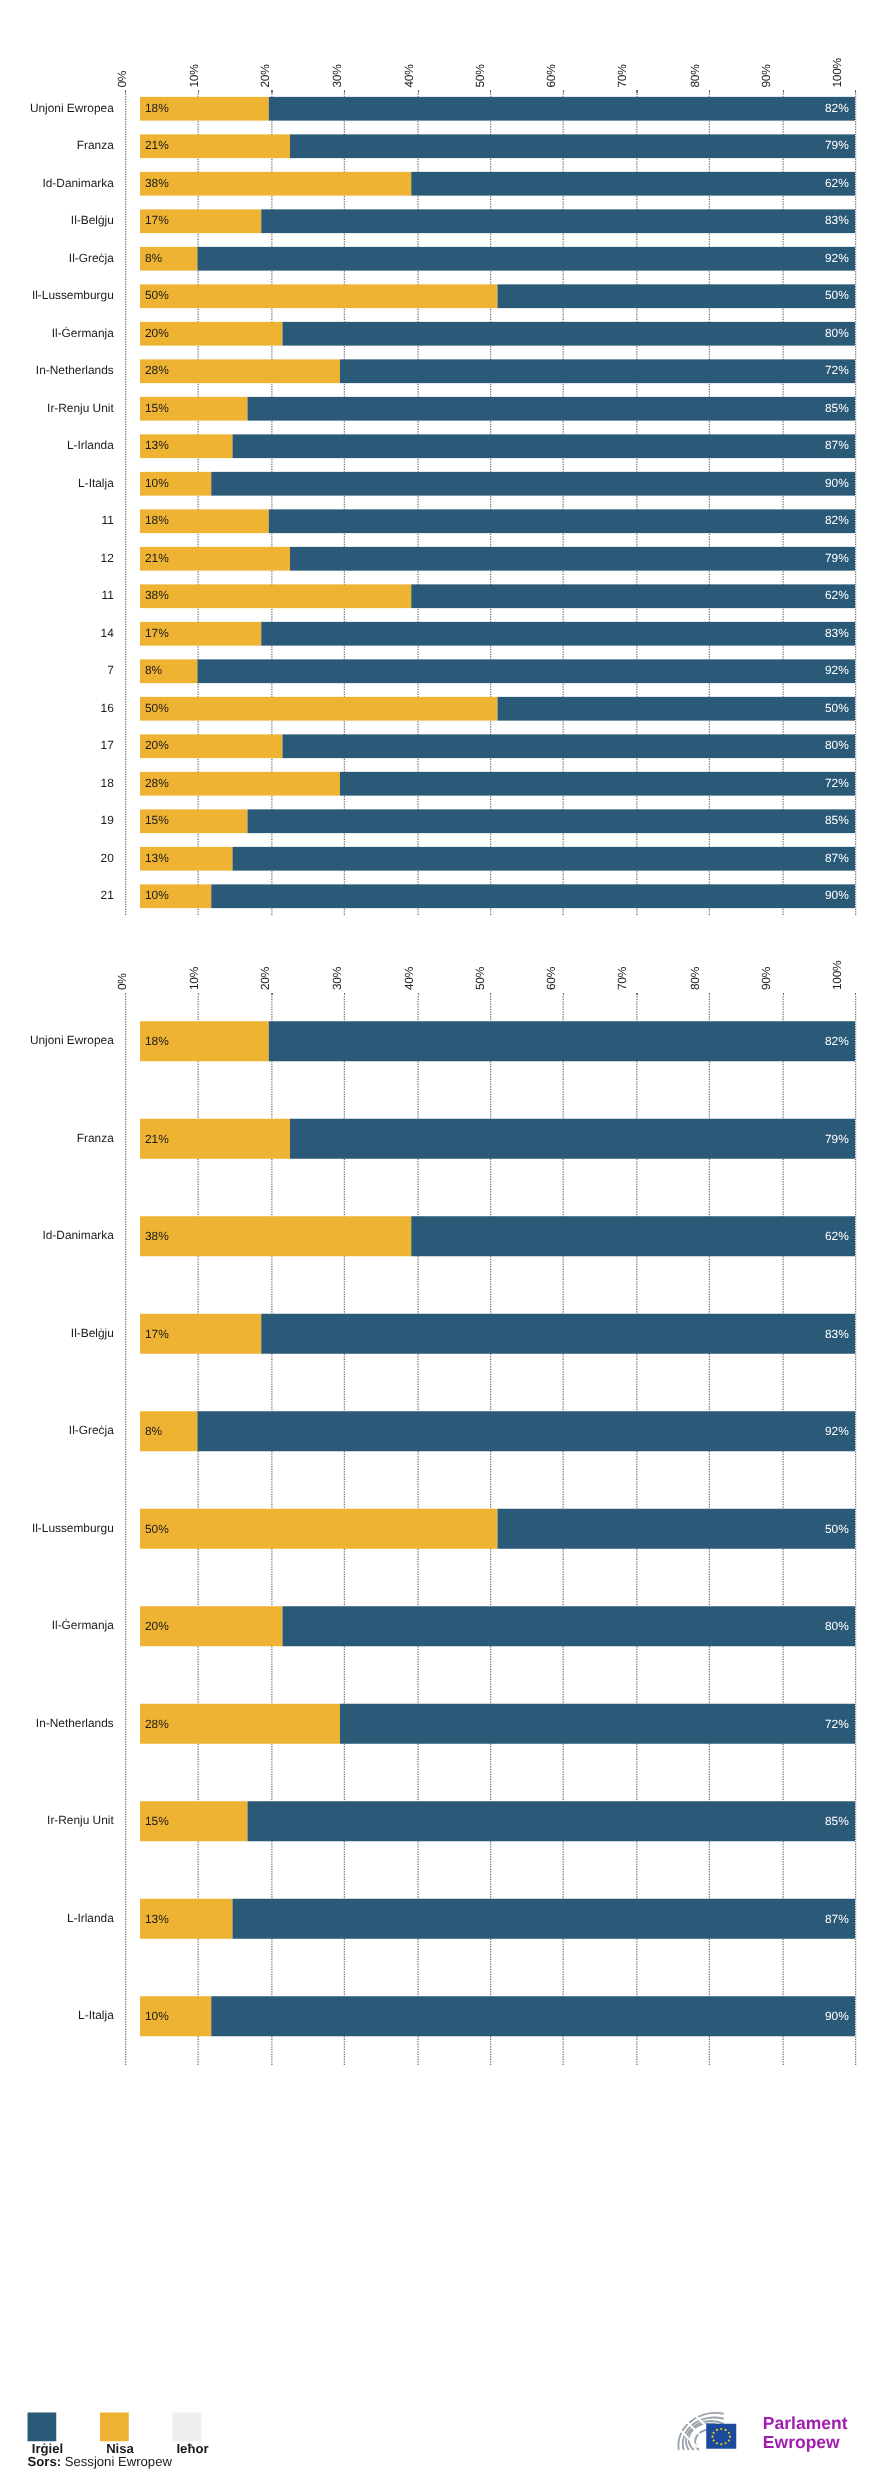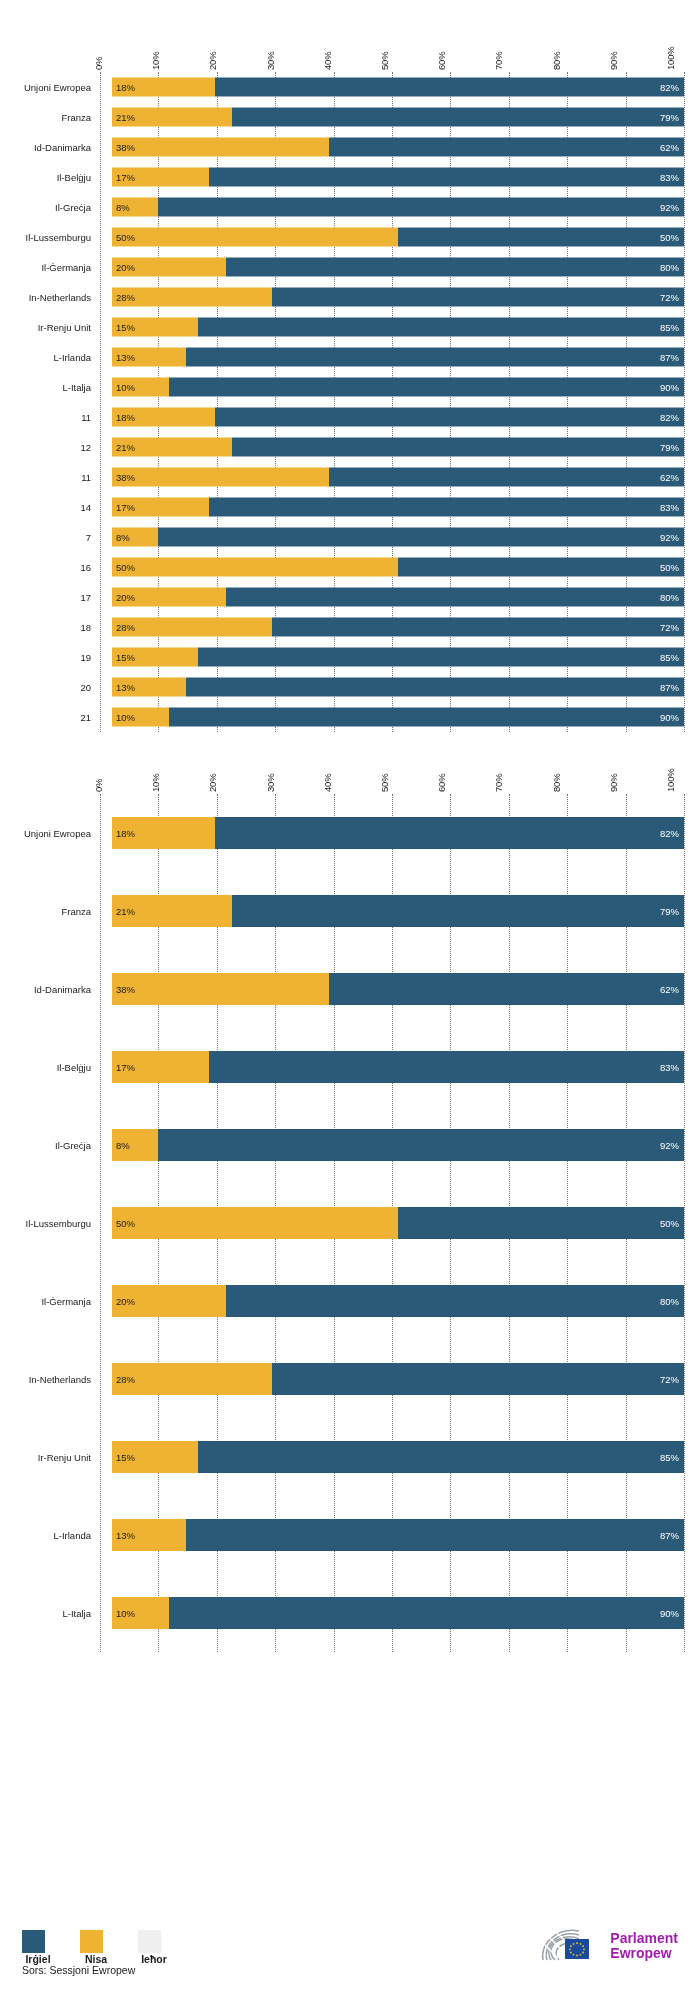--- a/index.html
+++ b/index.html
@@ -154,21 +154,21 @@
     font-weight: bold;
     color: #1a1a1a;
   }
   .source-line {
     position: absolute;
     left: 22px;
     top: 79px;
     font-size: 10.5px;
     color: #1a1a1a;
   }
-  .source-line b { font-weight: normal; }
+  .source-line b { font-weight: bold; }
   .source-line span.src-txt { font-weight: normal; }
 
   
   .ep-logo {
     position: absolute;
     right: 22px;
     top: 42px;
     display: flex;
     align-items: center;
   }

